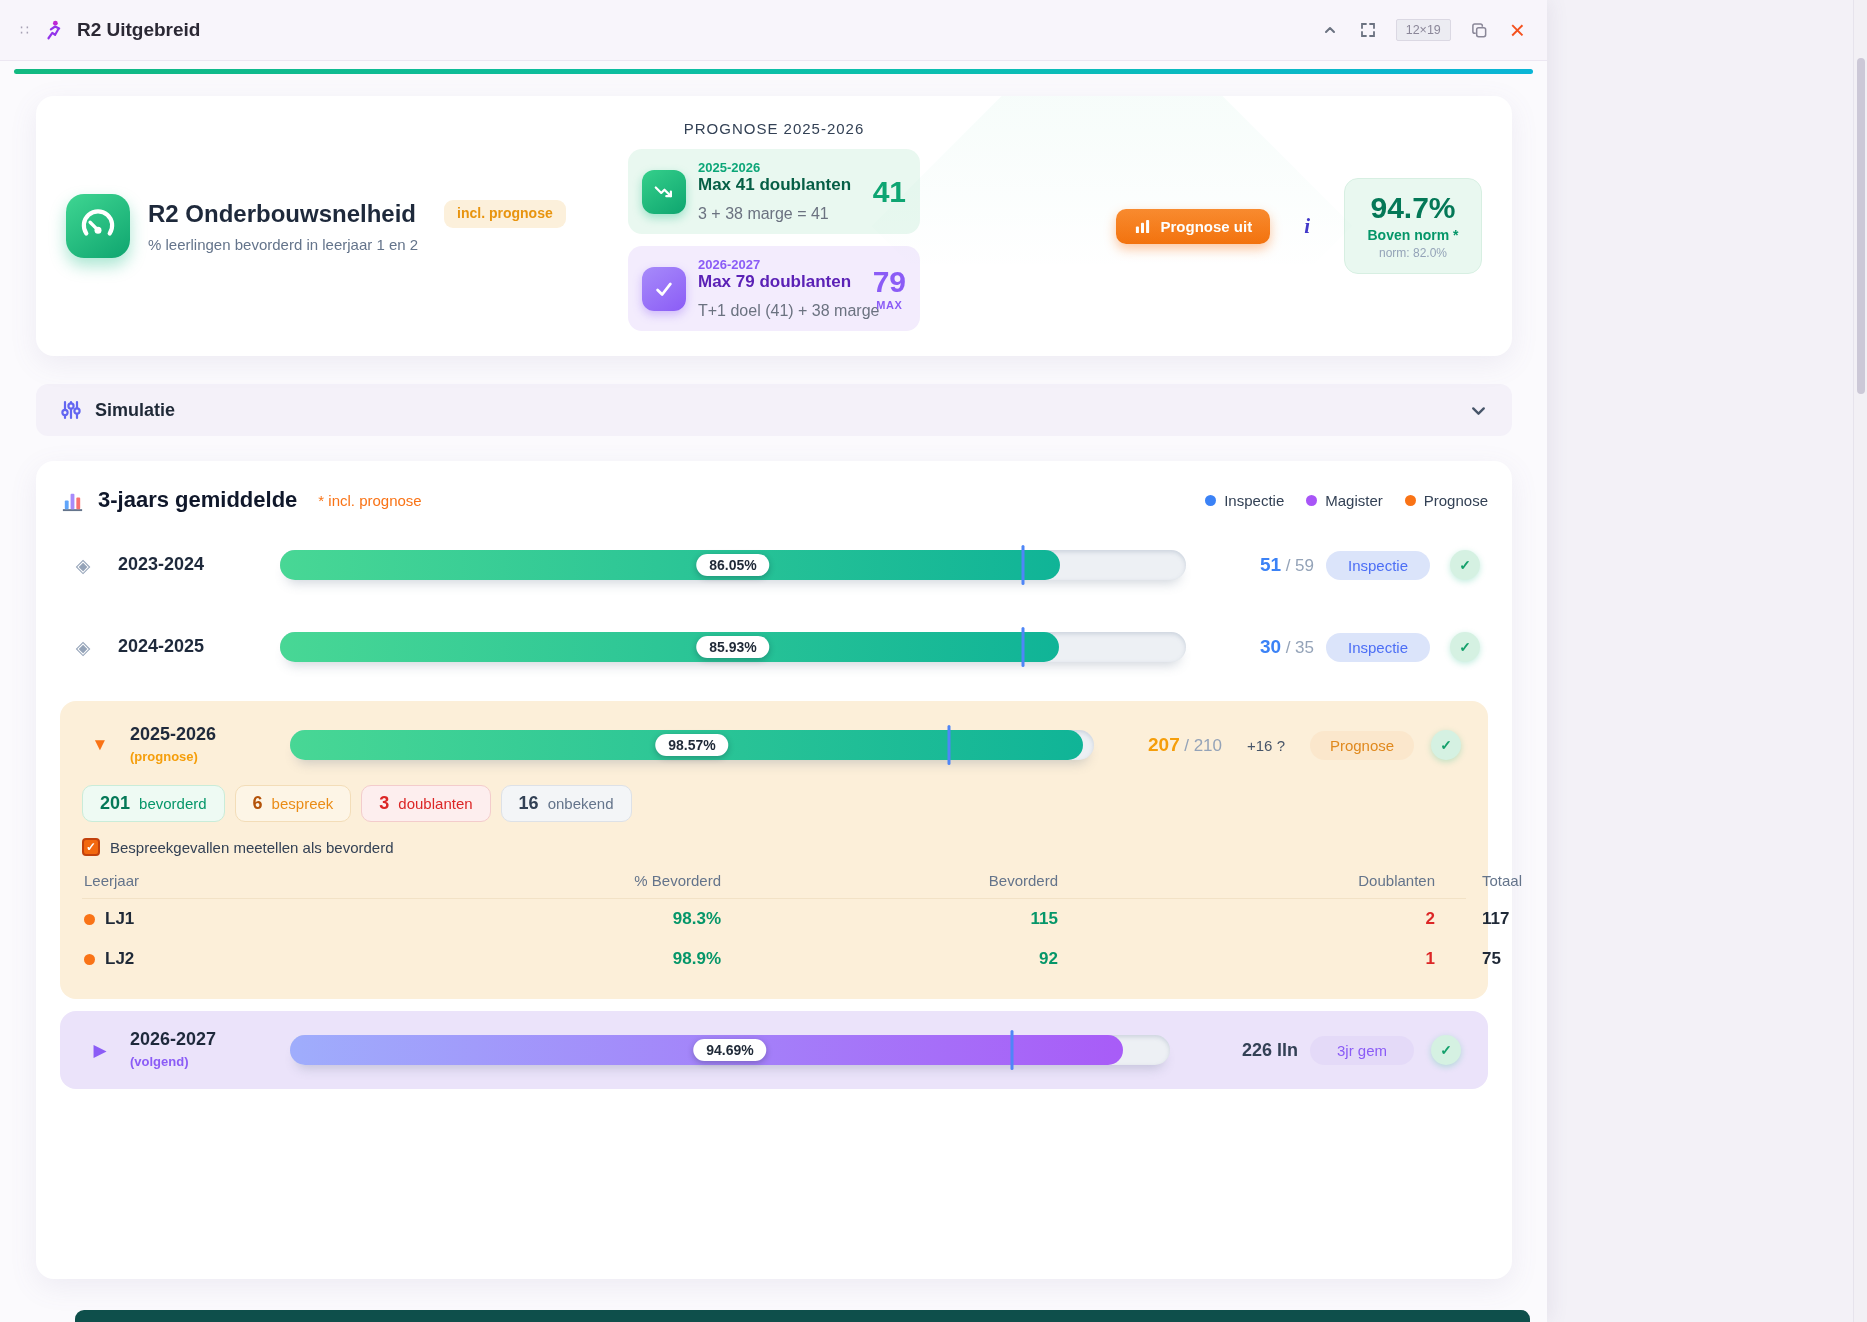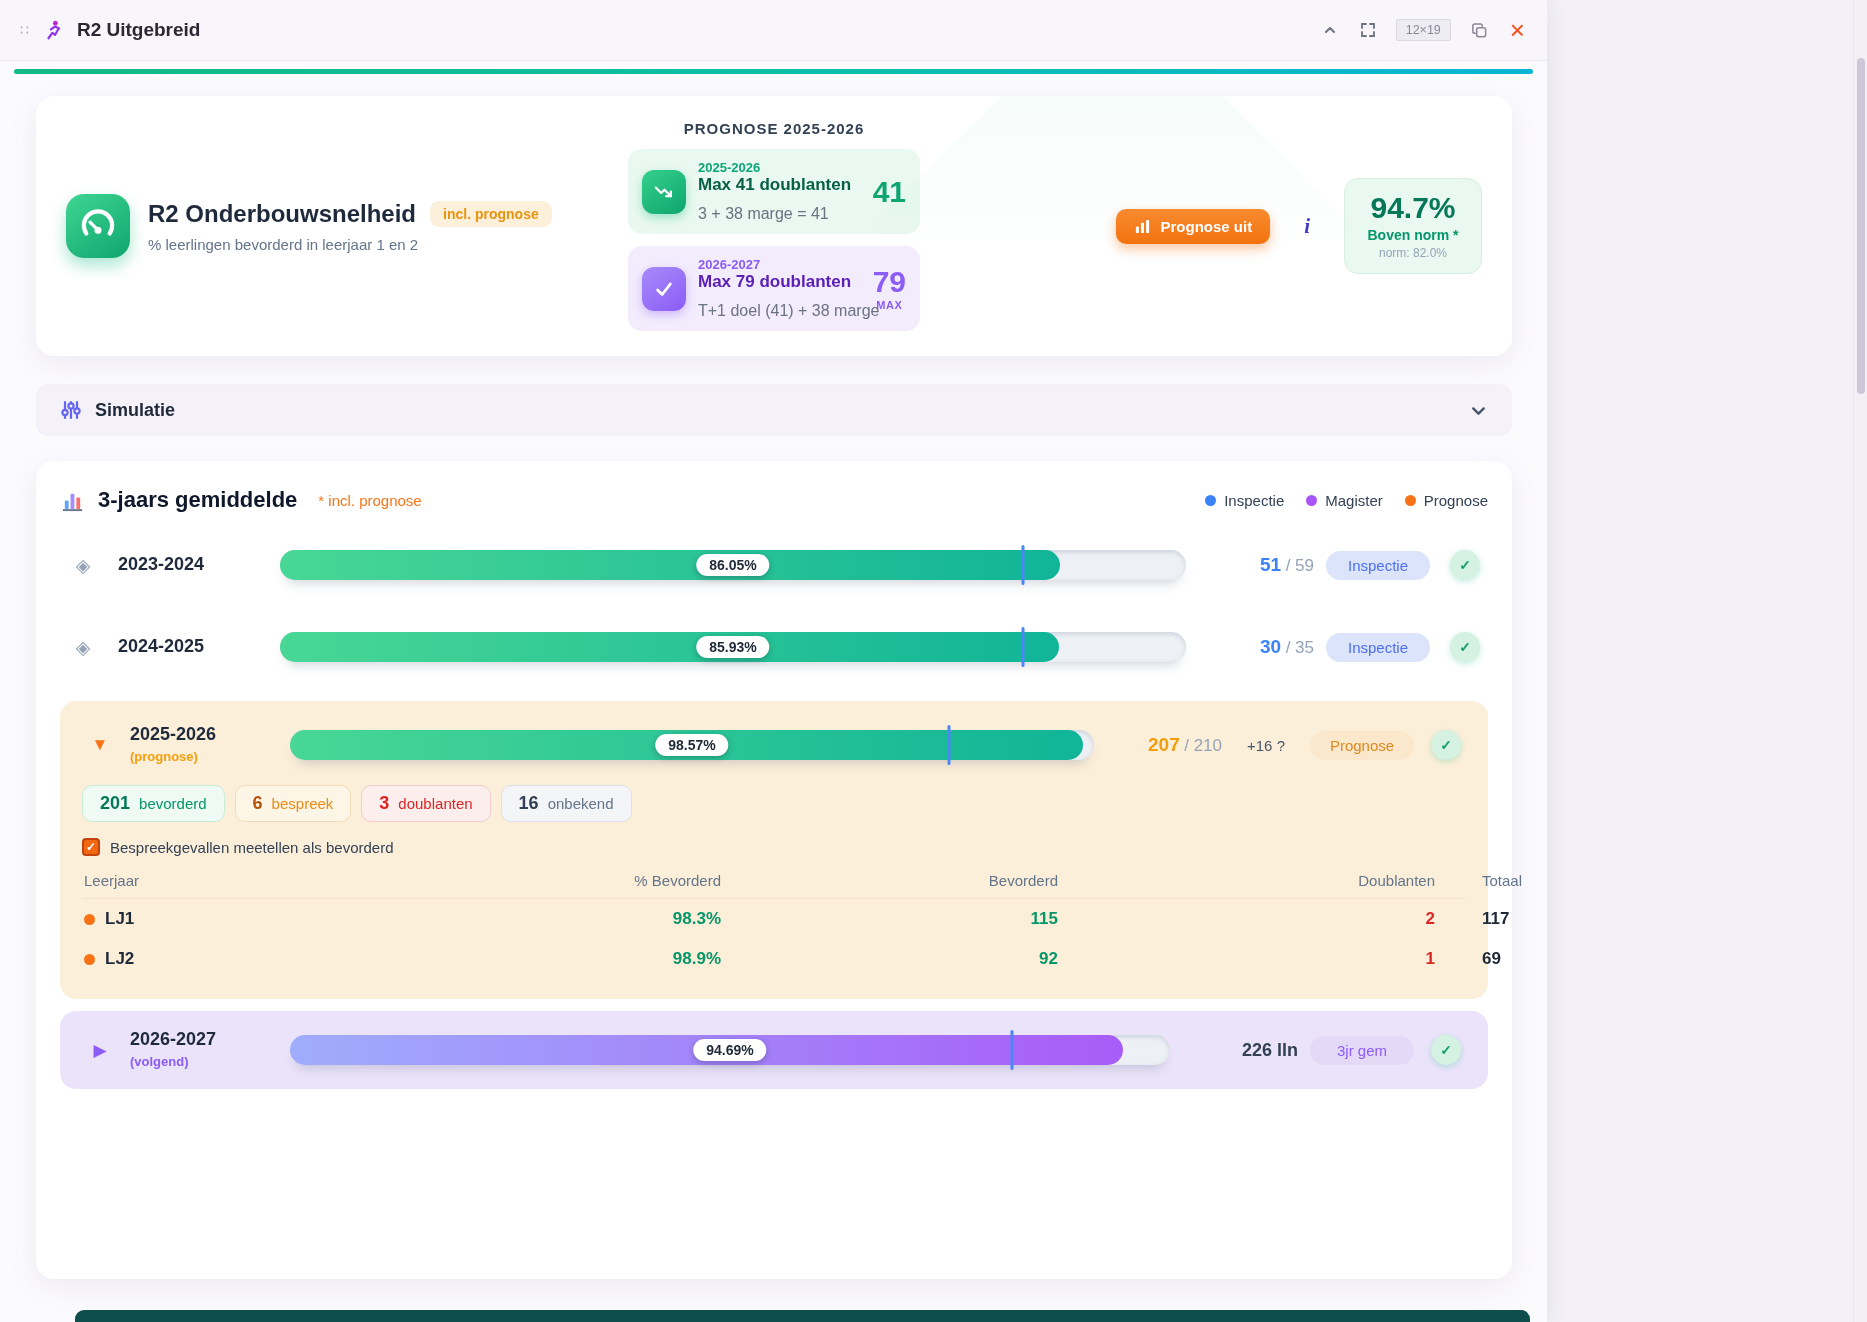--- a/index.html
+++ b/index.html
@@ -21,26 +21,26 @@
   .size-badge{background:#ececf2;border:1px solid #dbd8e3;border-radius:2px;padding:3px 9px;font-size:12.5px;color:#8b8799;}
   .close-x{font-size:26px;line-height:20px;color:#f4511e;font-weight:400;}
   .accent{height:5px;border-radius:3px;margin:8px 14px 0;background:linear-gradient(90deg,#12b981,#0cc0ab 55%,#0ab5d6);}
   .content{padding:22px 35px 0 36px;}
 
   
   .hero{position:relative;background:#fff;border-radius:18px;box-shadow:0 8px 28px rgba(120,110,155,.10);height:260px;padding:24px 30px;display:flex;align-items:center;overflow:hidden;}
   .hero::after{content:"";position:absolute;right:230px;top:-40px;width:340px;height:340px;transform:rotate(45deg);background:linear-gradient(135deg,rgba(16,185,129,.06),rgba(16,185,129,0) 60%);pointer-events:none;}
   .hero-left{display:flex;align-items:center;gap:18px;}
   .gauge-box{width:64px;height:64px;border-radius:18px;background:linear-gradient(145deg,#3fd692,#0fa56f);display:flex;align-items:center;justify-content:center;box-shadow:0 8px 16px rgba(16,185,129,.35);}
-  .hero-title-row{display:flex;align-items:center;gap:14px;}
+  .hero-title-row{display:flex;gap:28px;}
   .hero-title{font-size:24px;font-weight:bold;color:#1e293b;}
   .hero-badge{background:#fcf0db;color:#e8940f;font-size:14px;font-weight:bold;padding:5px 13px;border-radius:9px;}
   .hero-sub{margin-top:8px;font-size:15px;color:#64748b;}
   .hero-center{position:absolute;left:50%;transform:translateX(-50%);top:24px;width:292px;}
-  .prog-heading{text-align:center;font-size:15px;font-weight:bold;letter-spacing:1px;color:#334155;}
+  .prog-heading{text-align:center;font-size:15px;font-weight:normal;letter-spacing:1px;color:#334155;}
   .mini-card{display:flex;align-items:center;gap:12px;border-radius:14px;padding:11px 14px;margin-top:12px;}
   .mini-card.green{background:#e9f8f0;}
   .mini-card.purple{background:#f3ecfd;}
   .mini-icon{width:44px;height:44px;border-radius:12px;display:flex;align-items:center;justify-content:center;flex:0 0 44px;}
   .mini-icon.green{background:linear-gradient(145deg,#35d08b,#0ea56f);box-shadow:0 4px 10px rgba(16,185,129,.35);}
   .mini-icon.purple{background:linear-gradient(145deg,#a78bfa,#8b5cf6);box-shadow:0 4px 10px rgba(139,92,246,.35);}
   .mini-text{flex:1;min-width:0;}
   .mini-year{font-size:13px;font-weight:bold;}
   .mini-year.green{color:#0ca678;} .mini-year.purple{color:#8b5cf6;}
   .mini-title{font-size:17px;font-weight:bold;white-space:nowrap;}
@@ -393,21 +393,21 @@
             <span class="td t">117</span>
           </div>
           <div class="tbl-row">
             <span class="td left">
                 <i class="dot orange"></i>
                 <span>LJ2</span>
               </span>
             <span class="td g">98.9%</span>
             <span class="td g">92</span>
             <span class="td r">1</span>
-            <span class="td t">69</span>
+            <span class="td t">75</span>
           </div>
         </div>
       </div>
 
       <div class="next-row">
         <div class="grow grow4">
           <span class="tri purple">▶</span>
           <div class="yr-wrap">
             <span class="yr">2026-2027</span>
             <span class="yr-suffix purple">(volgend)</span>

